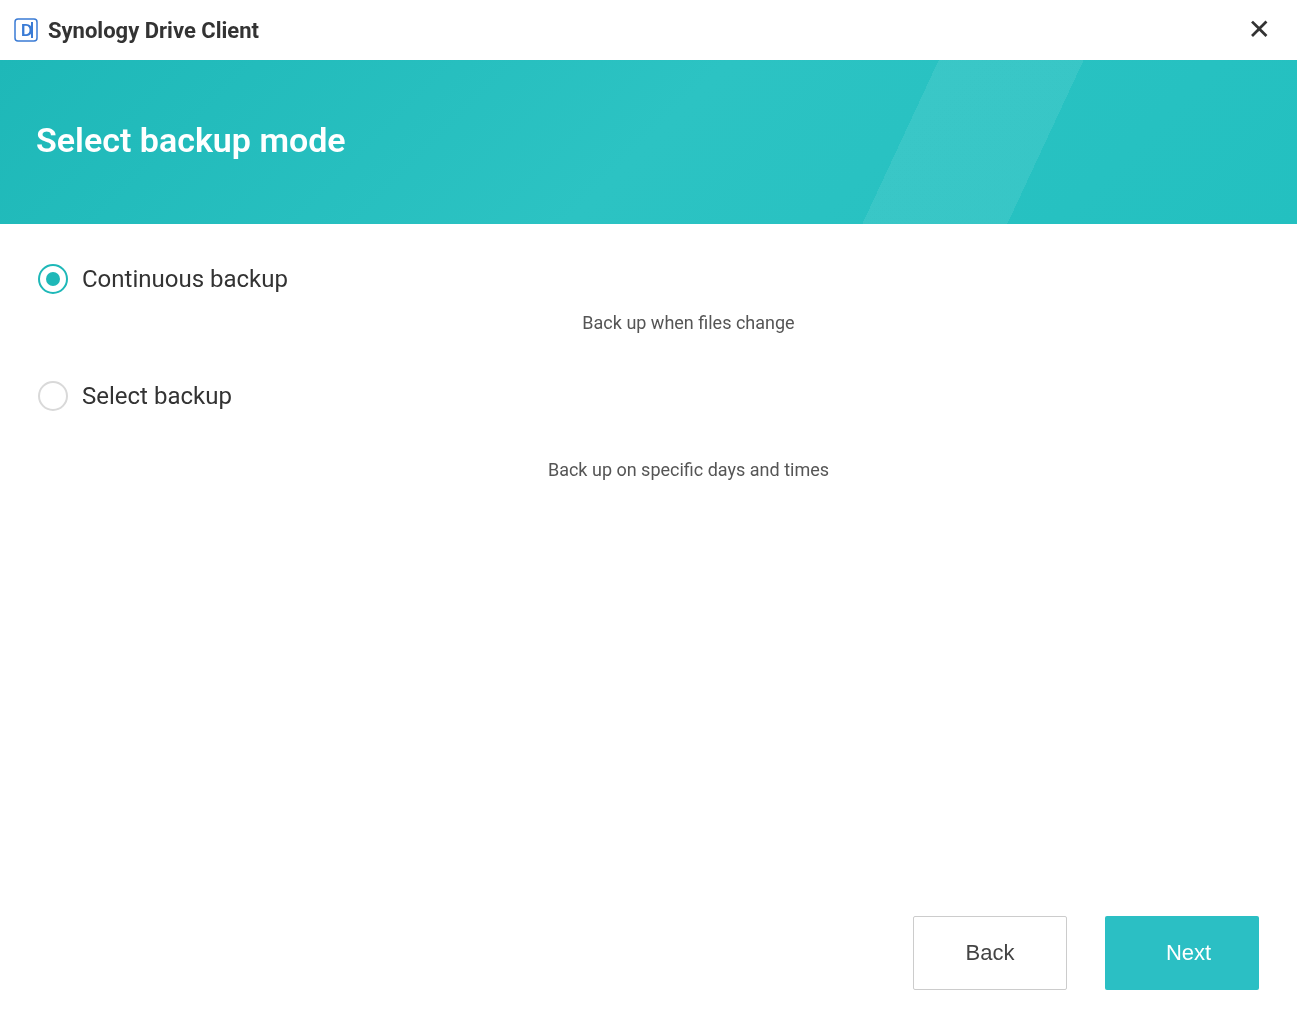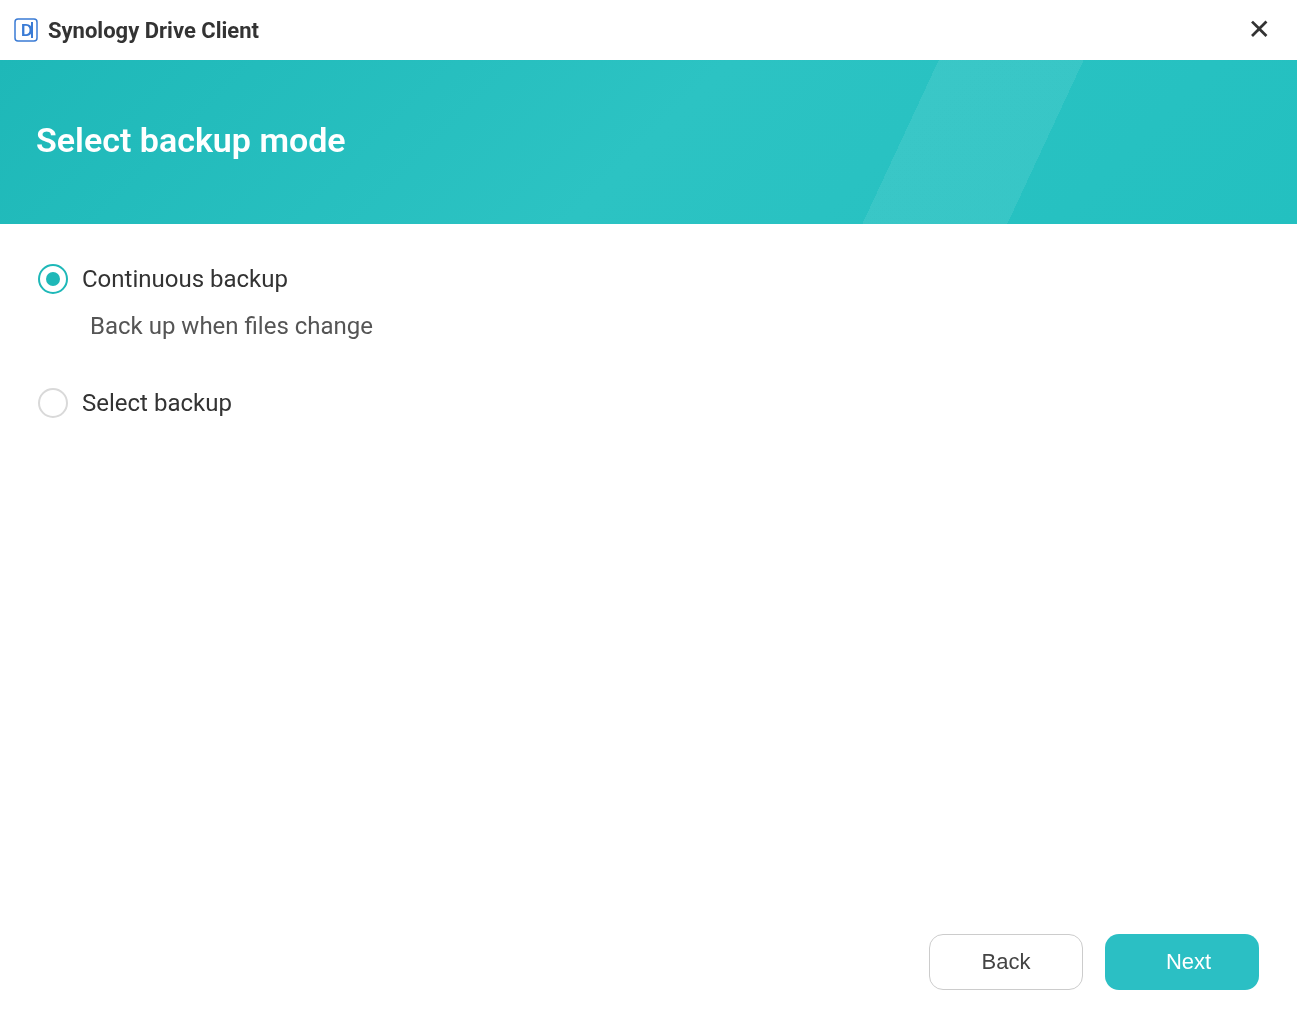--- a/index.html
+++ b/index.html
@@ -106,41 +106,43 @@
       display: none;
     }
     .radio-circle.selected .radio-dot {
       display: block;
     }
     .radio-label {
       font-size: 24px;
       color: #333;
     }
     .radio-desc {
-      font-size: 24px;
+      font-size: 18px;
       color: #555;
-      margin-left: 52px;
+      margin-left: 80px;
+      text-align: center;
     }
     .footer {
       position: absolute;
       bottom: 30px;
       right: 38px;
       display: flex;
       gap: 22px;
     }
     .btn {
       min-width: 154px;
-      height: 56px;
-      border-radius: 14px;
+      height: 74px;
+      border-radius: 2px;
       font-size: 22px;
       cursor: pointer;
       display: flex;
       align-items: center;
       justify-content: center;
       border: none;
+      margin-left: 16px;
     }
     .btn-secondary {
       background: #fff;
       border: 1px solid #ccc;
       color: #444;
     }
     .btn-primary {
       background: #2bbfc4;
       color: #fff;
       padding-left: 13px;
@@ -182,20 +184,21 @@
   <div class="radio-option">
     <div class="radio-row">
       <span class="radio-circle">
         
       </span>
       <span class="radio-label">Select backup</span>
     </div>
   </div>
 
   <div class="radio-option">
+    <div class="radio-desc">Back up on specific days and times</div>
   </div>
 
 </div>
 
 <div class="footer">
   <button class="btn btn-secondary">Back</button>
   <button class="btn btn-primary">Next</button>
 </div>
 
 </body></html>

